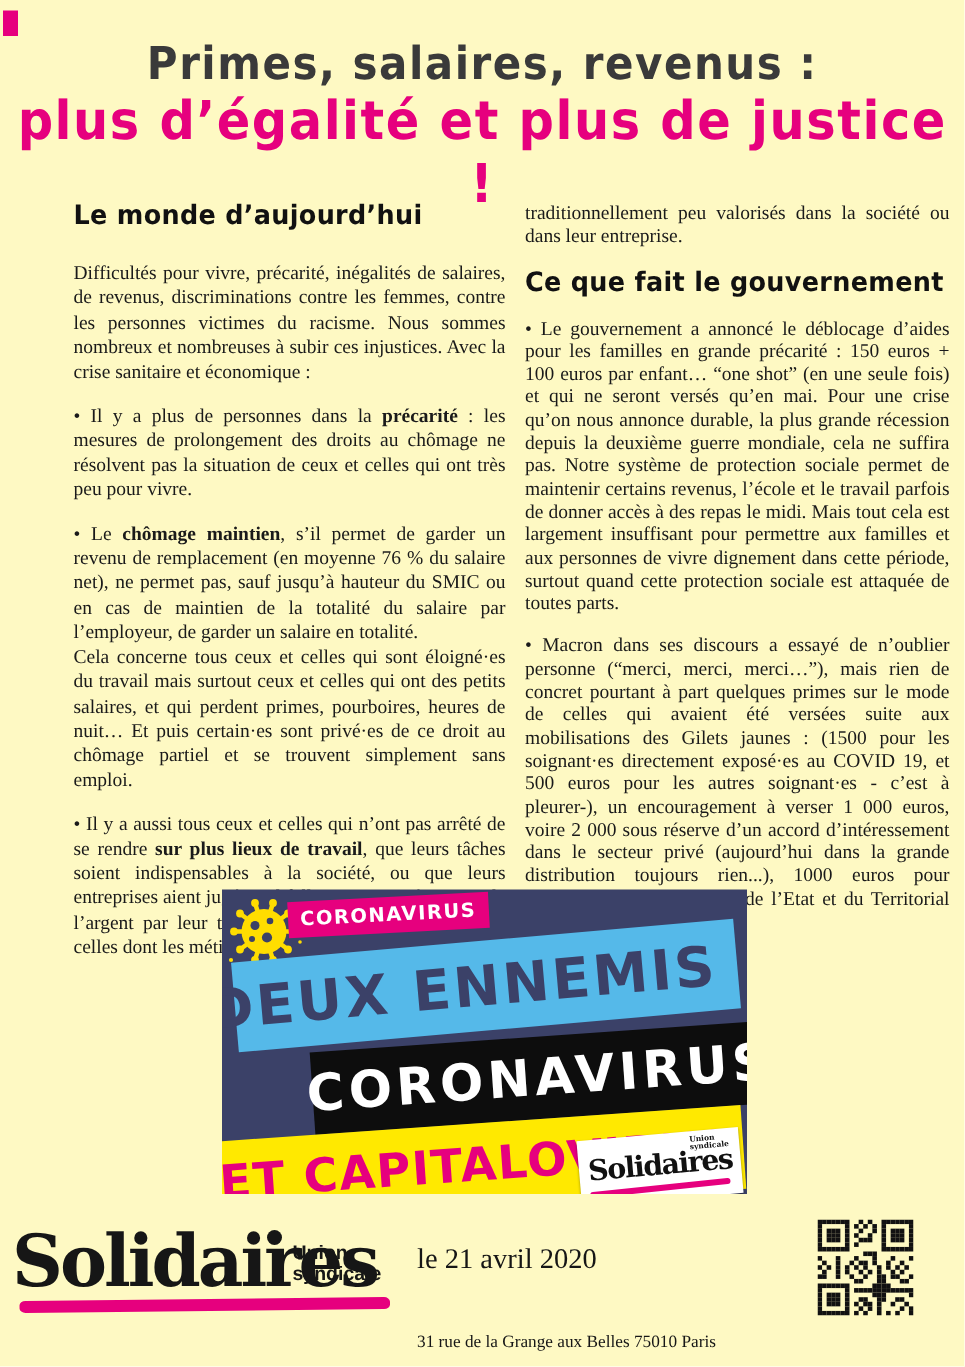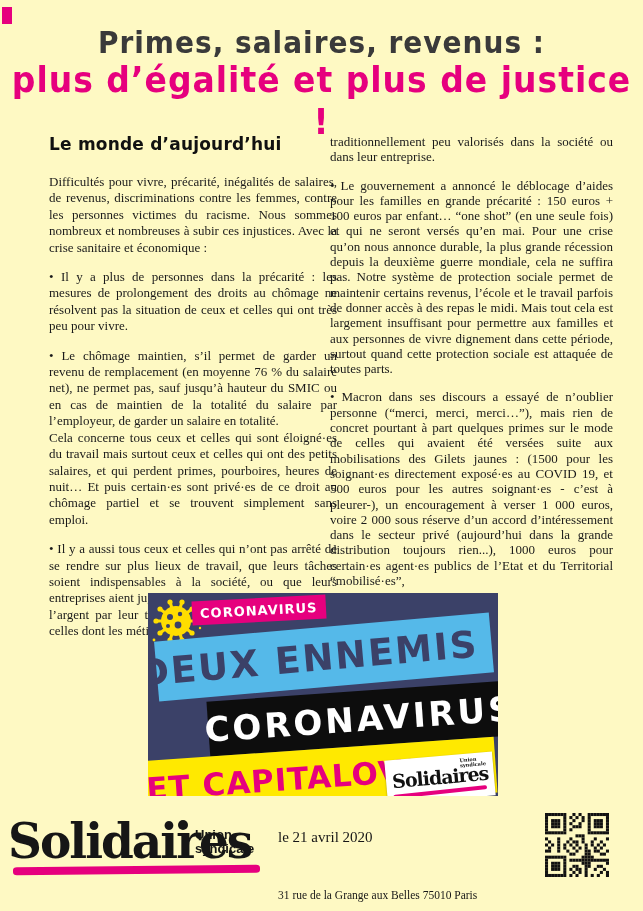--- a/index.html
+++ b/index.html
@@ -10,28 +10,28 @@
 
   .title1{position:absolute;left:0;right:0;top:26px;text-align:center;
           font-family:"DejaVu Sans",sans-serif;font-weight:900;font-size:28px;
           letter-spacing:1px;color:#3a3a3a;transform:scaleY(1.08);}
   .title2{position:absolute;left:0;right:0;top:62px;text-align:center;
           font-family:"DejaVu Sans",sans-serif;font-weight:900;font-size:33px;
           letter-spacing:1px;color:#e6007e;transform:scaleY(1.08);}
 
   .col{position:absolute;top:134px;}
   .col-left{left:49px;width:288px;}
-  .col-right{left:330px;width:283px;}
+  .col-right{left:350px;width:283px;}
   .col-heading{font-family:"DejaVu Sans",sans-serif;font-weight:800;font-size:17px;
                letter-spacing:0.2px;color:#111;margin:0 0 20px 0;transform-origin:left;transform:scaleY(1.05);}
   .col-right .col-heading{margin:14px 0 12px 0;}
   p.body{font-size:13px;line-height:16.4px;text-align:justify;margin:0 0 13px 0;}
   .col-right p.body{line-height:15.3px;}
   p.body.no-gap{margin-bottom:0;}
-  p.body b{font-weight:normal;}
+  p.body b{font-weight:bold;}
 
   
   .banner{position:absolute;left:148px;top:593px;width:350px;height:203px;
           background:#3b4168;overflow:hidden;}
   .strip{position:absolute;font-family:"DejaVu Sans",sans-serif;font-weight:900;
          display:flex;align-items:center;justify-content:center;white-space:nowrap;}
   .strip-pinklabel{left:44px;top:5px;height:24px;padding:0 8px;background:#e6007e;color:#fff;
                    font-size:13px;letter-spacing:1px;transform:rotate(-3deg);}
   .strip-blue{left:8px;top:34px;width:336px;height:60px;background:#55b9e9;color:#3b4168;
               font-size:37px;letter-spacing:2px;transform:rotate(-5deg);}
@@ -50,21 +50,21 @@
   .virus{position:absolute;left:2px;top:2px;}
 
   
   .f-logo-name{position:absolute;left:8px;top:814px;font-family:"DejaVu Serif",serif;
                font-weight:900;font-size:47px;letter-spacing:-2px;color:#161616;transform:scaleY(1.02);}
   .f-underline{position:absolute;left:13px;top:866px;width:247px;height:8px;background:#e6007e;
                border-radius:4px/3px;transform:rotate(-0.6deg);}
   .f-idot{position:absolute;left:178px;top:820px;width:10px;height:10px;background:#161616;border-radius:50%;}
   .f-tagline{position:absolute;left:195px;top:828px;font-family:Liberation Sans, sans-serif;
              font-weight:700;font-size:13px;line-height:14px;color:#161616;}
-  .f-date{position:absolute;left:278px;top:829px;font-size:15px;color:#161616;}
+  .f-date{position:absolute;left:278px;top:829px;font-size:19px;color:#161616;}
   .f-address{position:absolute;left:278px;top:860px;font-size:11.5px;line-height:14px;color:#161616;white-space:pre;}
   .qr{position:absolute;left:545px;top:813px;width:64px;height:64px;}
 </style>
 </head>
 <body>
 
 <div class="page">
 
   <div class="corner-mark"></div>
 
@@ -75,20 +75,21 @@
     <h2 class="col-heading">Le monde d’aujourd’hui</h2>
     <p class="body"><span>Difficultés pour vivre, précarité, inégalités de salaires, de revenus, discriminations contre les femmes, contre les personnes victimes du racisme. Nous sommes nombreux et nombreuses à subir ces injustices. Avec la crise sanitaire et économique :</span></p>
     <p class="body"><span>• Il y a plus de personnes dans la </span><b>précarité</b><span> : les mesures de prolongement des droits au chômage ne résolvent pas la situation de ceux et celles qui ont très peu pour vivre.</span></p>
     <p class="body no-gap"><span>• Le </span><b>chômage maintien</b><span>, s’il permet de garder un revenu de remplacement (en moyenne 76 % du salaire net), ne permet pas, sauf jusqu’à hauteur du SMIC ou en cas de maintien de la totalité du salaire par l’employeur, de garder un salaire en totalité.</span></p>
     <p class="body"><span>Cela concerne tous ceux et celles qui sont éloigné·es du travail mais surtout ceux et celles qui ont des petits salaires, et qui perdent primes, pourboires, heures de nuit… Et puis certain·es sont privé·es de ce droit au chômage partiel et se trouvent simplement sans emploi.</span></p>
     <p class="body"><span>• Il y a aussi tous ceux et celles qui n’ont pas arrêté de se rendre </span><b>sur plus lieux de travail</b><span>, que leurs tâches soient indispensables à la société, ou que leurs entreprises aient jugé qu’il fallait continuer à gagner de l’argent par leur travail. Et souvent ce sont ceux et celles dont les métiers sont</span></p>
   </div>
 
   <div class="col col-right">
     <p class="body"><span>traditionnellement peu valorisés dans la société ou dans leur entreprise.</span></p>
+    <h2 class="col-heading">Ce que fait le gouvernement</h2>
     <p class="body"><span>• Le gouvernement a annoncé le déblocage d’aides pour les familles en grande précarité : 150 euros + 100 euros par enfant… “one shot” (en une seule fois) et qui ne seront versés qu’en mai. Pour une crise qu’on nous annonce durable, la plus grande récession depuis la deuxième guerre mondiale, cela ne suffira pas. Notre système de protection sociale permet de maintenir certains revenus, l’école et le travail parfois de donner accès à des repas le midi. Mais tout cela est largement insuffisant pour permettre aux familles et aux personnes de vivre dignement dans cette période, surtout quand cette protection sociale est attaquée de toutes parts.</span></p>
     <p class="body"><span>• Macron dans ses discours a essayé de n’oublier personne (“merci, merci, merci…”), mais rien de concret pourtant à part quelques primes sur le mode de celles qui avaient été versées suite aux mobilisations des Gilets jaunes : (1500 pour les soignant·es directement exposé·es au COVID 19, et 500 euros pour les autres soignant·es - c’est à pleurer-), un encouragement à verser 1 000 euros, voire 2 000 sous réserve d’un accord d’intéressement dans le secteur privé (aujourd’hui dans la grande distribution toujours rien...), 1000 euros pour certain·es agent·es publics de l’Etat et du Territorial “mobilisé·es”,</span></p>
   </div>
 
   <div class="banner">
     <span class="virus">
       <svg width="52" height="52" viewBox="0 0 52 52">
         <g stroke="#ffdd00" stroke-width="3">
           <line x1="26" y1="26" x2="46" y2="26"></line>
             <line x1="26" y1="26" x2="42" y2="38"></line>

